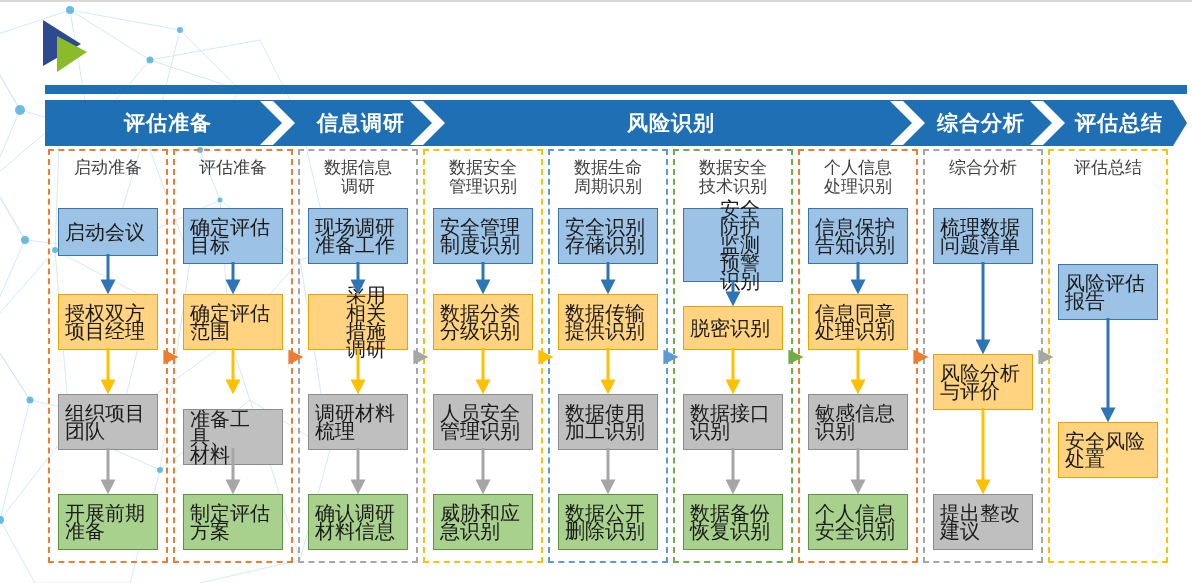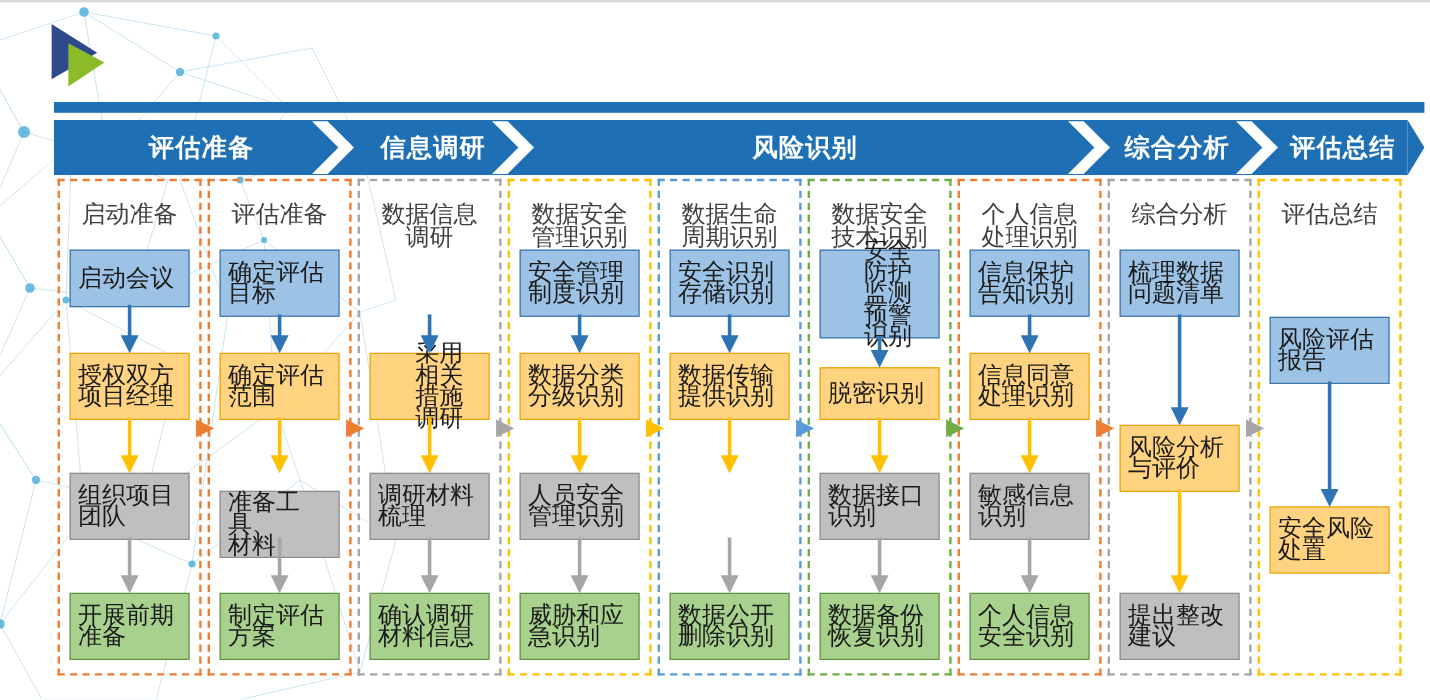--- a/index.html
+++ b/index.html
@@ -31,22 +31,22 @@
      white-space:nowrap;
   }
 
   
   .col{
      position:absolute;top:149px;height:414px;
      box-sizing:border-box;
      background:transparent;
   }
   .col-title{
-     position:absolute;left:0;top:19px;width:100%;
-     text-align:center;color:#404040;font-size:20px;line-height:19px;
+     position:absolute;left:0;top:7px;width:100%;
+     text-align:center;color:#404040;font-size:17px;line-height:19px;
      white-space:pre-line;
   }
 
   
   .node{
      position:absolute;box-sizing:border-box;
      display:flex;align-items:center;
      padding:3px 6px;
      font-size:20px;line-height:18px;color:#1a1a1a;
      white-space:pre-line;
@@ -151,20 +151,22 @@
         <div class="node n-gold" style="left: 8px; width: 100px; top: 143px; height: 56px;">确定评估
 范围</div>
         <div class="node n-gray" style="left: 8px; width: 100px; top: 258px; height: 56px;">准备工具、
 材料</div>
         <div class="node n-green" style="left: 8px; width: 100px; top: 343px; height: 56px;">制定评估
 方案</div>
       </div>
       <div class="col" style="left: 298px; width: 120px; border: 2px dashed rgb(166, 166, 166);">
         <div class="col-title">数据信息
 调研</div>
+        <div class="node n-blue" style="left: 8px; width: 100px; top: 57px; height: 56px;">现场调研
+准备工作</div>
         <div class="node n-gold" style="left: 8px; width: 100px; top: 143px; height: 56px; padding-left: 37px;">采用相关
 措施调研</div>
         <div class="node n-gray" style="left: 8px; width: 100px; top: 243px; height: 56px;">调研材料
 梳理</div>
         <div class="node n-green" style="left: 8px; width: 100px; top: 343px; height: 56px;">确认调研
 材料信息</div>
       </div>
       <div class="col" style="left: 423px; width: 120px; border: 2px dashed rgb(255, 192, 0);">
         <div class="col-title">数据安全
 管理识别</div>
@@ -177,20 +179,22 @@
         <div class="node n-green" style="left: 8px; width: 100px; top: 343px; height: 56px;">威胁和应
 急识别</div>
       </div>
       <div class="col" style="left: 548px; width: 120px; border: 2px dashed rgb(91, 155, 213);">
         <div class="col-title">数据生命
 周期识别</div>
         <div class="node n-blue" style="left: 8px; width: 100px; top: 57px; height: 56px;">安全识别
 存储识别</div>
         <div class="node n-gold" style="left: 8px; width: 100px; top: 143px; height: 56px;">数据传输
 提供识别</div>
+        <div class="node n-gray" style="left: 8px; width: 100px; top: 243px; height: 56px;">数据使用
+加工识别</div>
         <div class="node n-green" style="left: 8px; width: 100px; top: 343px; height: 56px;">数据公开
 删除识别</div>
       </div>
       <div class="col" style="left: 673px; width: 120px; border: 2px dashed rgb(112, 173, 71);">
         <div class="col-title">数据安全
 技术识别</div>
         <div class="node n-blue" style="left: 8px; width: 100px; top: 57px; height: 74px; padding-left: 36px;">安全防护
 监测预警
 识别</div>
         <div class="node n-gold" style="left: 8px; width: 100px; top: 155px; height: 44px;">脱密识别</div>

